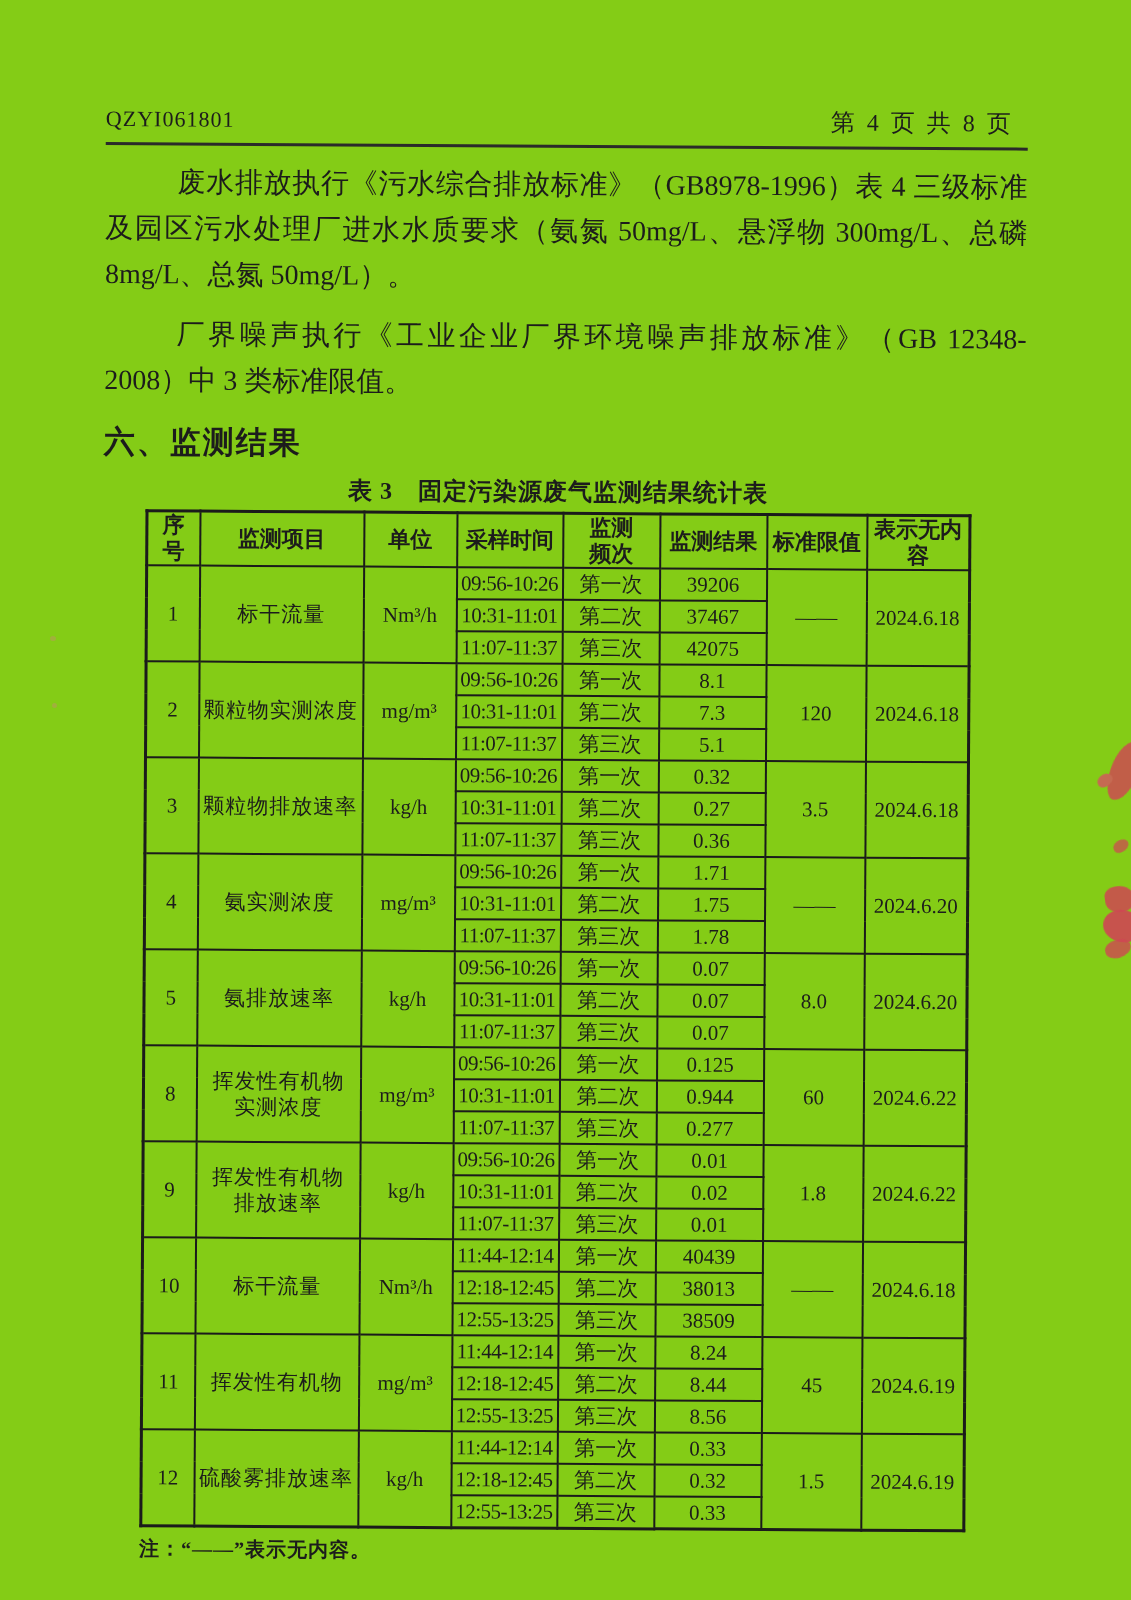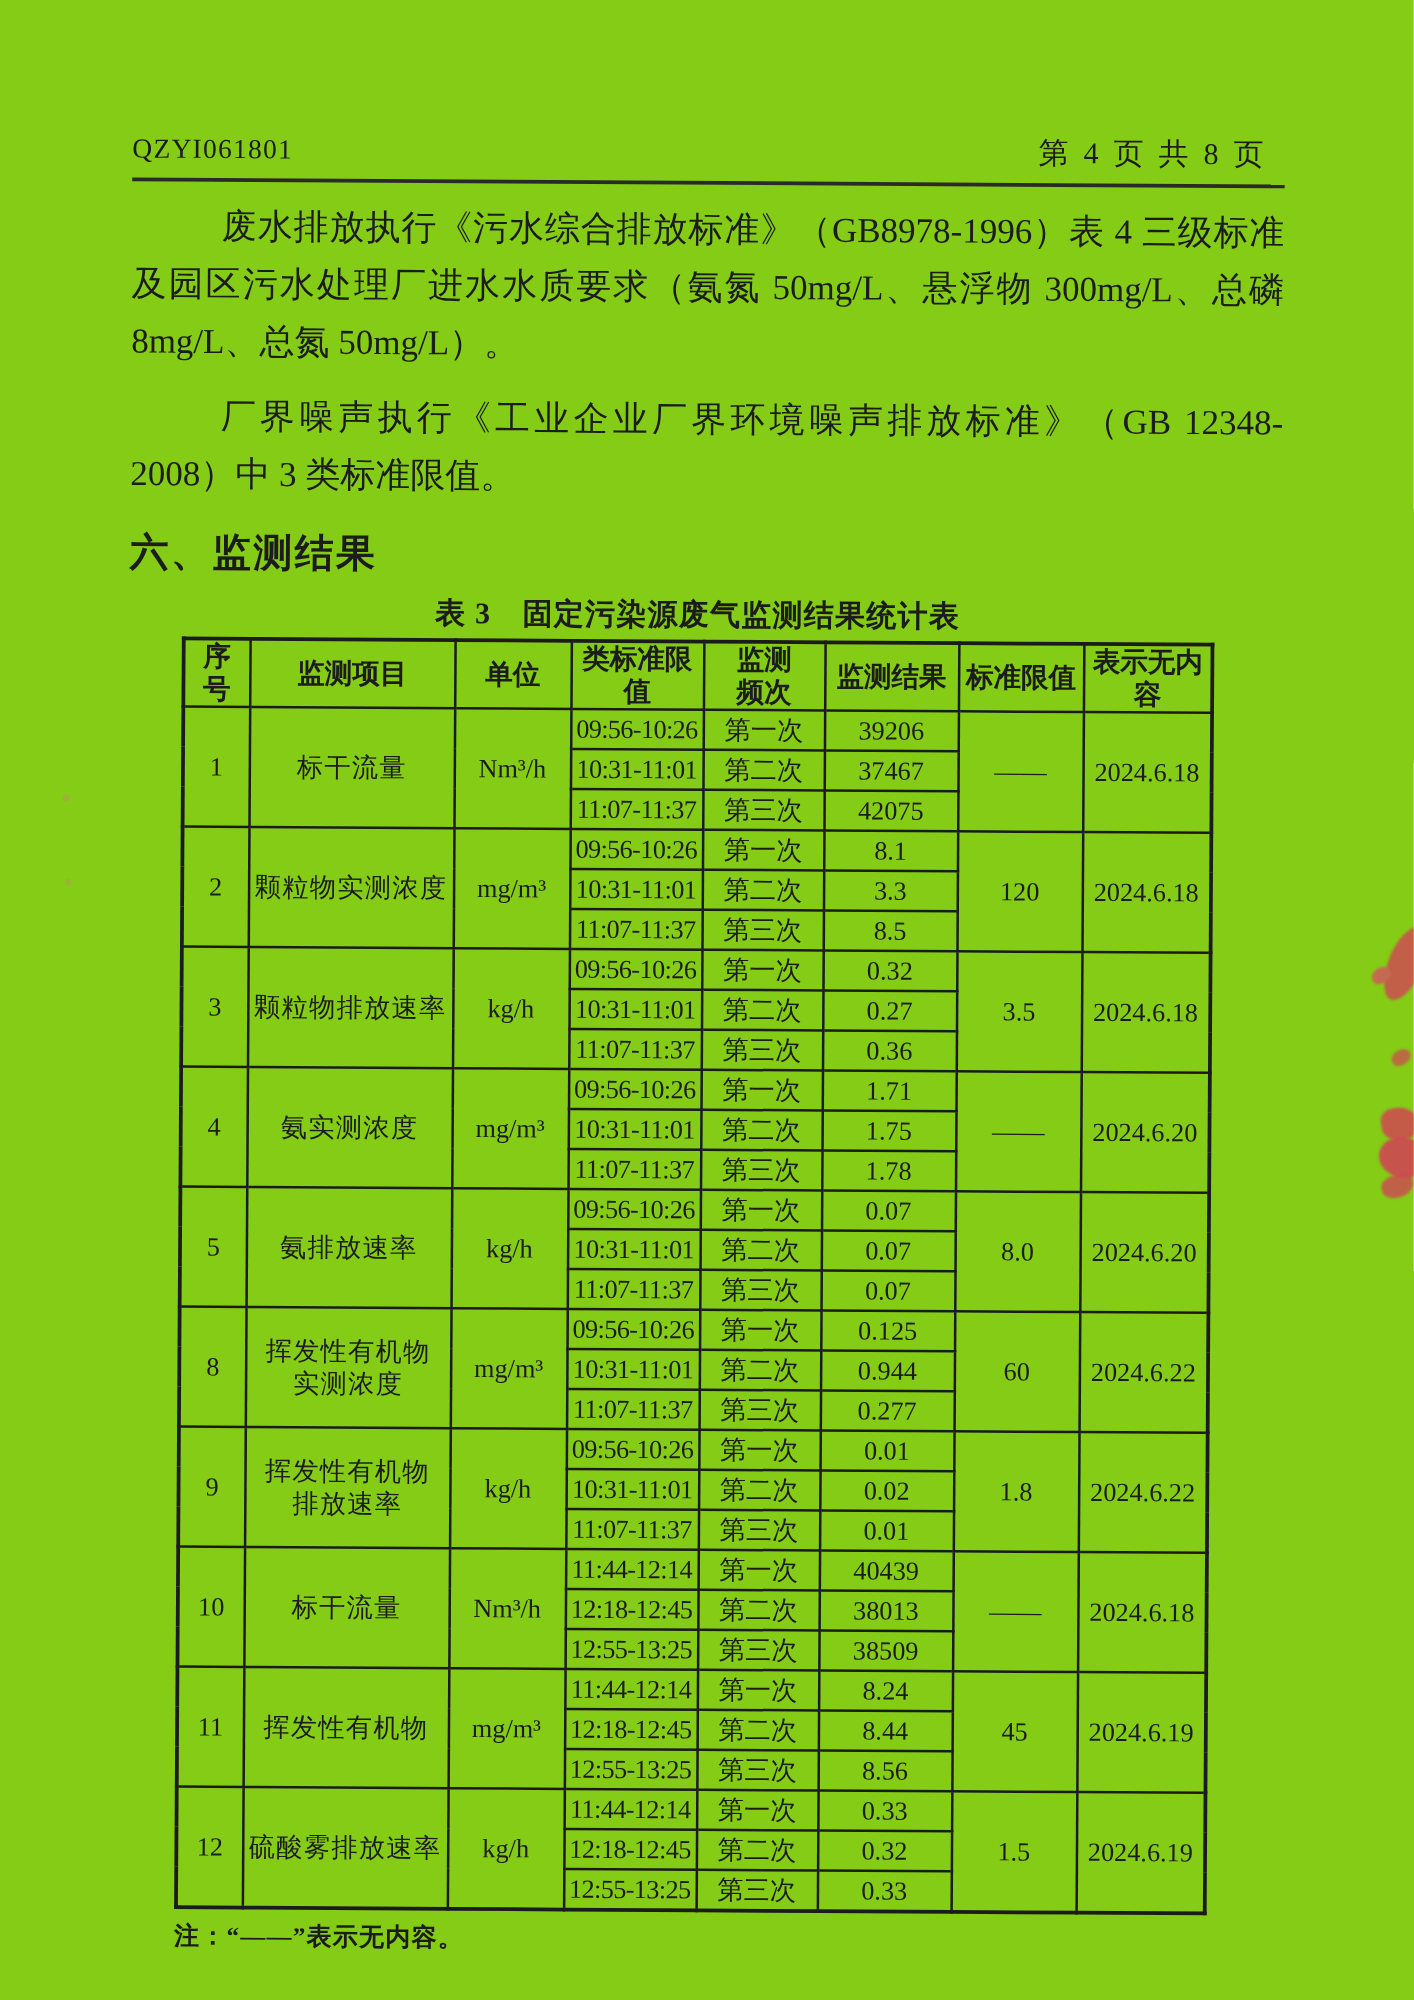--- a/index.html
+++ b/index.html
@@ -130,21 +130,21 @@
           <col style="width:107px">
           <col style="width:100px">
           <col style="width:103px">
       </colgroup>
       <thead>
           <tr>
             <th>序
 号</th>
             <th>监测项目</th>
             <th>单位</th>
-            <th>类标准限值</th>
+            <th>采样时间</th>
             <th>监测
 频次</th>
             <th>监测结果</th>
             <th>标准限值</th>
             <th>表示无内容</th>
           </tr>
         </thead>
       <tbody>
           <tr>
             <td class="c-seq" rowspan="3">1</td>
@@ -172,26 +172,26 @@
             <td class="c-unit" rowspan="3">mg/m³</td>
             <td class="c-time">09:56-10:26</td>
             <td class="c-freq">第一次</td>
             <td class="c-result">8.1</td>
             <td class="c-limit" rowspan="3">120</td>
             <td class="c-date" rowspan="3">2024.6.18</td>
           </tr>
           <tr>
             <td class="c-time">10:31-11:01</td>
             <td class="c-freq">第二次</td>
-            <td class="c-result">3.3</td>
-          </tr>
-          <tr>
-            <td class="c-time">11:07-11:37</td>
-            <td class="c-freq">第三次</td>
-            <td class="c-result">8.5</td>
+            <td class="c-result">7.3</td>
+          </tr>
+          <tr>
+            <td class="c-time">11:07-11:37</td>
+            <td class="c-freq">第三次</td>
+            <td class="c-result">5.1</td>
           </tr>
           <tr>
             <td class="c-seq" rowspan="3">3</td>
             <td class="c-item" rowspan="3">颗粒物排放速率</td>
             <td class="c-unit" rowspan="3">kg/h</td>
             <td class="c-time">09:56-10:26</td>
             <td class="c-freq">第一次</td>
             <td class="c-result">0.32</td>
             <td class="c-limit" rowspan="3">3.5</td>
             <td class="c-date" rowspan="3">2024.6.18</td>

